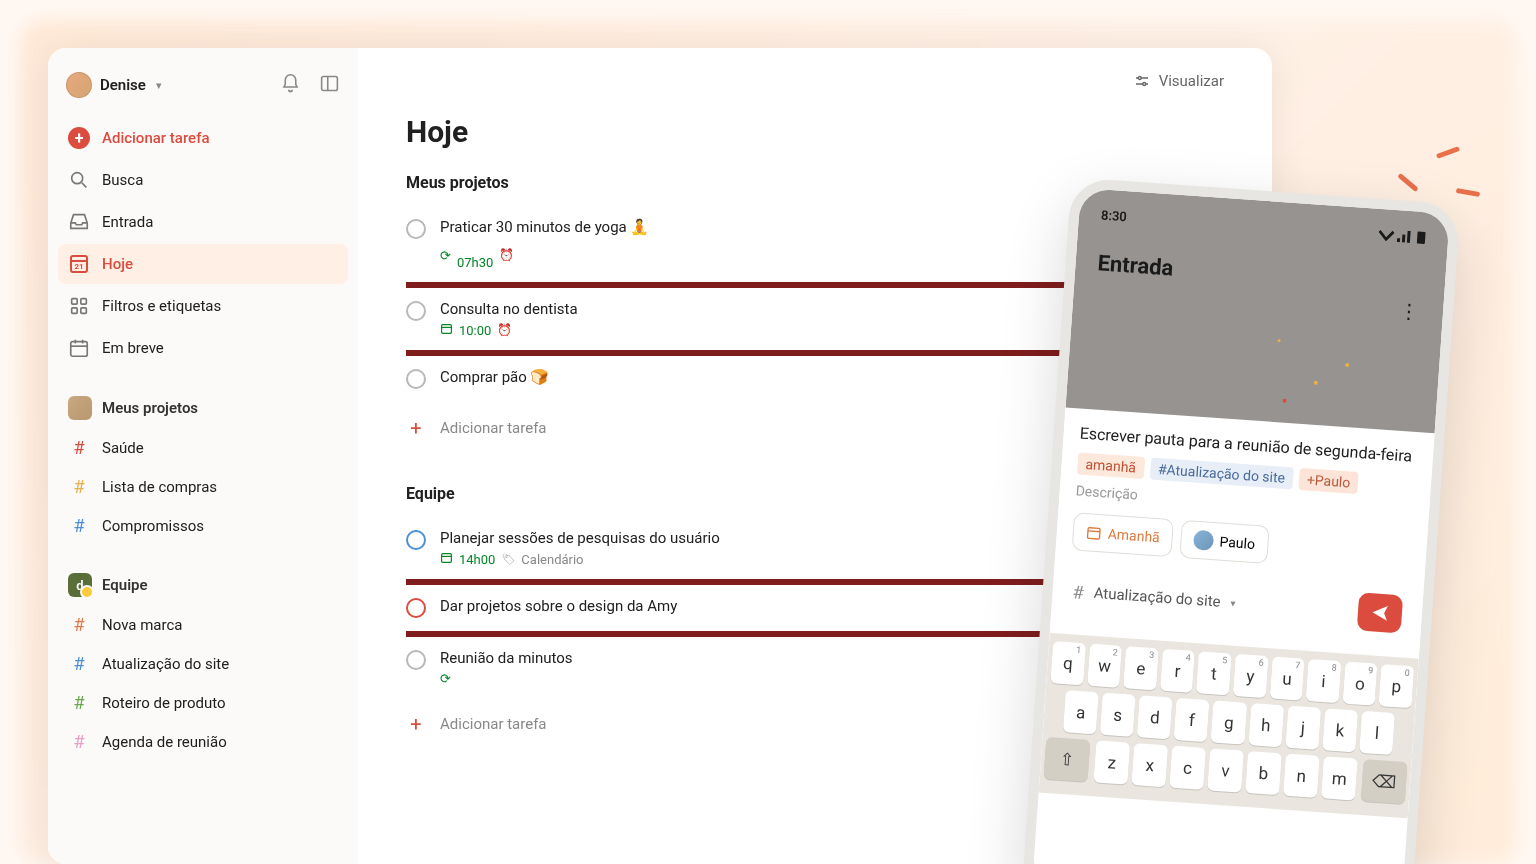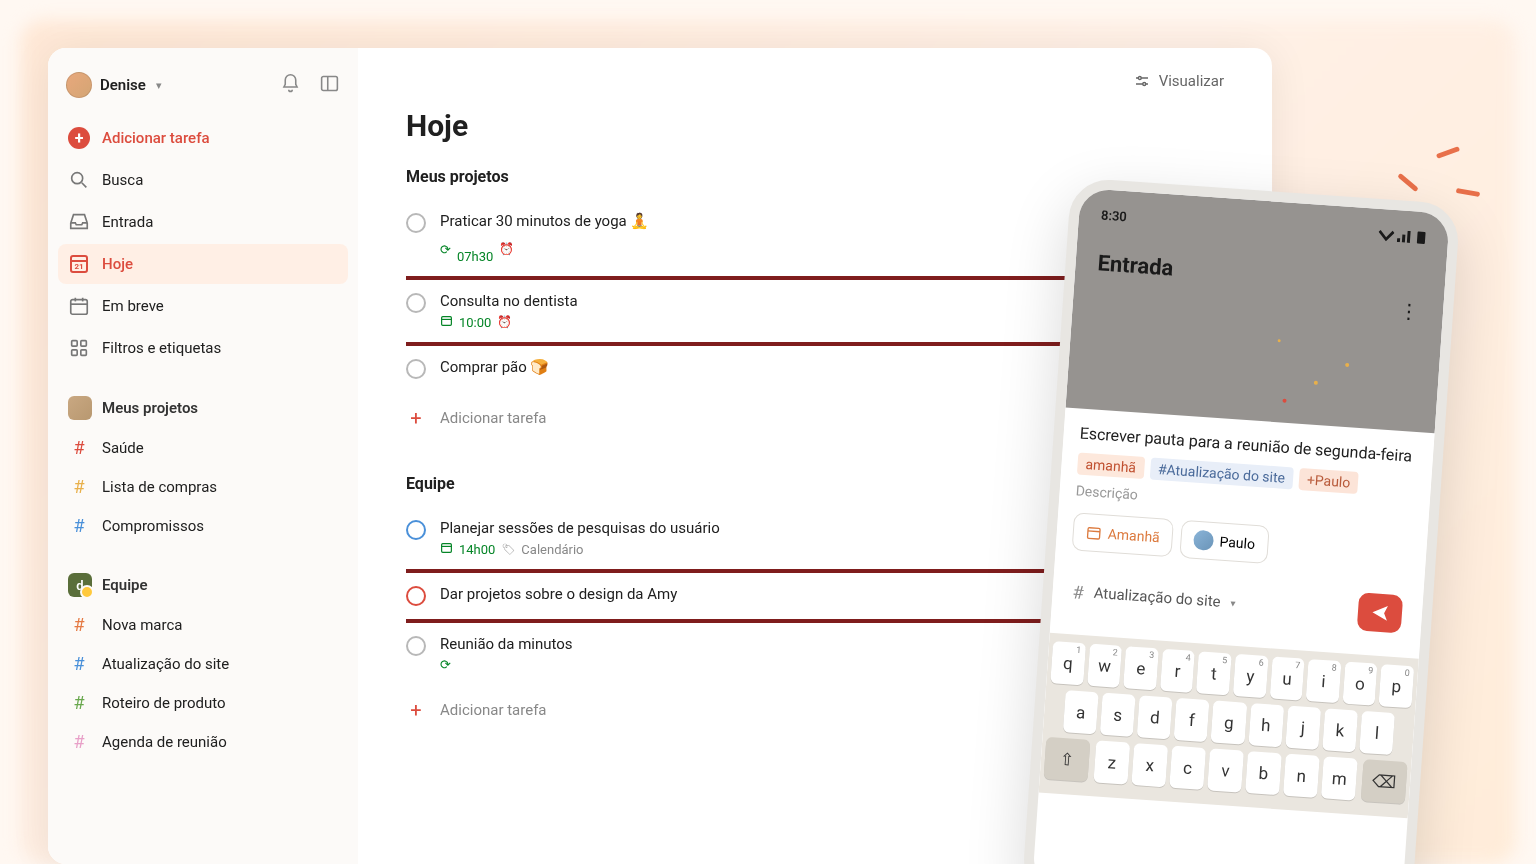--- a/index.html
+++ b/index.html
@@ -18,25 +18,25 @@
 .nav-item.active { background: #ffefe5; color: #dc4c3e; font-weight: 500; }
 .nav-item .ico { width: 22px; height: 22px; display: flex; align-items: center; justify-content: center; flex-shrink: 0; }
 .add-circle { width: 22px; height: 22px; border-radius: 50%; background: #dc4c3e; color: #fff; display: flex; align-items: center; justify-content: center; font-size: 16px; font-weight: bold; }
 .section-header { display: flex; align-items: center; gap: 10px; padding: 10px 10px 6px 10px; margin-top: 16px; color: #333; font-weight: 600; font-size: 15px; }
 .section-avatar { width: 24px; height: 24px; border-radius: 6px; background: linear-gradient(135deg,#c9a882,#b89870); }
 .team-avatar { width: 24px; height: 24px; border-radius: 6px; background: #5a6e3a; color: #fff; display:flex; align-items:center; justify-content:center; font-size:13px; font-weight:600; position:relative; }
 .team-avatar::after { content:''; position:absolute; right:-2px; bottom:-2px; width:10px; height:10px; border-radius:50%; background:#ffc93c; border:2px solid #fcfaf8; }
 .hash { font-size: 18px; font-weight: 400; width: 22px; text-align: center; }
 .hash.red{color:#dc4c3e;} .hash.yellow{color:#e8b04b;} .hash.blue{color:#4a90d9;} .hash.orange{color:#e57a44;} .hash.pink{color:#e8a0c8;} .hash.green{color:#6aa84f;}
 .main { flex: 1; padding: 24px 48px; overflow: hidden; }
-.main-header { display: flex; align-items: center; margin-bottom: 18px; }
+.main-header { display: flex; align-items: center; margin-bottom: 24px; }
 .view-btn { margin-left: auto; display: flex; align-items: center; gap: 8px; color: #666; font-size: 15px; }
 .page-title { font-size: 30px; font-weight: 700; color: #202020; margin-bottom: 24px; }
 .group-title { font-size: 16px; font-weight: 700; color: #202020; margin-bottom: 14px; }
-.task { display: flex; gap: 14px; padding: 12px 0; border-bottom: 4px solid #7f1d1d; }
+.task { display: flex; gap: 14px; padding: 12px 0; border-bottom: 6px solid #7f1d1d; }
 .task:last-of-type { border-bottom: none; }
 .checkbox { width: 20px; height: 20px; border: 2px solid #b8b8b8; border-radius: 50%; flex-shrink: 0; margin-top: 1px; }
 .checkbox.blue { border-color: #4a90d9; border-width: 2.5px; }
 .checkbox.redc { border-color: #dc4c3e; border-width: 2.5px; }
 .task-body { flex: 1; }
 .task-title { font-size: 15px; color: #202020; margin-bottom: 4px; }
 .task-meta { display: flex; align-items: center; gap: 6px; font-size: 13px; color: #058527; }
 .add-task-row { display: flex; align-items: center; gap: 14px; padding: 14px 0 24px 0; color: #888; font-size: 15px; cursor: pointer; }
 .plus-sm { color: #dc4c3e; font-size: 20px; width: 20px; text-align: center; }
 .group2 { margin-top: 20px; }
@@ -129,38 +129,38 @@
     </div>
     <div class="nav-item active">
       <span class="ico">
           <span class="cal-ico cal21" style="border-color:#dc4c3e;"></span>
         </span>
       <span>Hoje</span>
     </div>
     <div class="nav-item">
       <span class="ico">
           <svg viewBox="0 0 24 24" fill="none" stroke="#777" stroke-width="1.8">
+            <rect x="4" y="4" width="6" height="6" rx="1"></rect>
+            <rect x="14" y="4" width="6" height="6" rx="1"></rect>
+            <rect x="4" y="14" width="6" height="6" rx="1"></rect>
+            <rect x="14" y="14" width="6" height="6" rx="1"></rect>
+          </svg>
+        </span>
+      <span>Filtros e etiquetas</span>
+    </div>
+    <div class="nav-item">
+      <span class="ico">
+          <svg viewBox="0 0 24 24" fill="none" stroke="#777" stroke-width="1.8">
             <rect x="3" y="5" width="18" height="16" rx="2"></rect>
             <line x1="3" y1="10" x2="21" y2="10"></line>
             <line x1="8" y1="3" x2="8" y2="7"></line>
             <line x1="16" y1="3" x2="16" y2="7"></line>
           </svg>
         </span>
       <span>Em breve</span>
-    </div>
-    <div class="nav-item">
-      <span class="ico">
-          <svg viewBox="0 0 24 24" fill="none" stroke="#777" stroke-width="1.8">
-            <rect x="4" y="4" width="6" height="6" rx="1"></rect>
-            <rect x="14" y="4" width="6" height="6" rx="1"></rect>
-            <rect x="4" y="14" width="6" height="6" rx="1"></rect>
-            <rect x="14" y="14" width="6" height="6" rx="1"></rect>
-          </svg>
-        </span>
-      <span>Filtros e etiquetas</span>
     </div>
 
     <div class="section-header">
       <div class="section-avatar"></div>
       <span>Meus projetos</span>
     </div>
     <div id="proj-list">
         <div class="nav-item">
           <span class="hash red">#</span>
           <span>Saúde</span>

